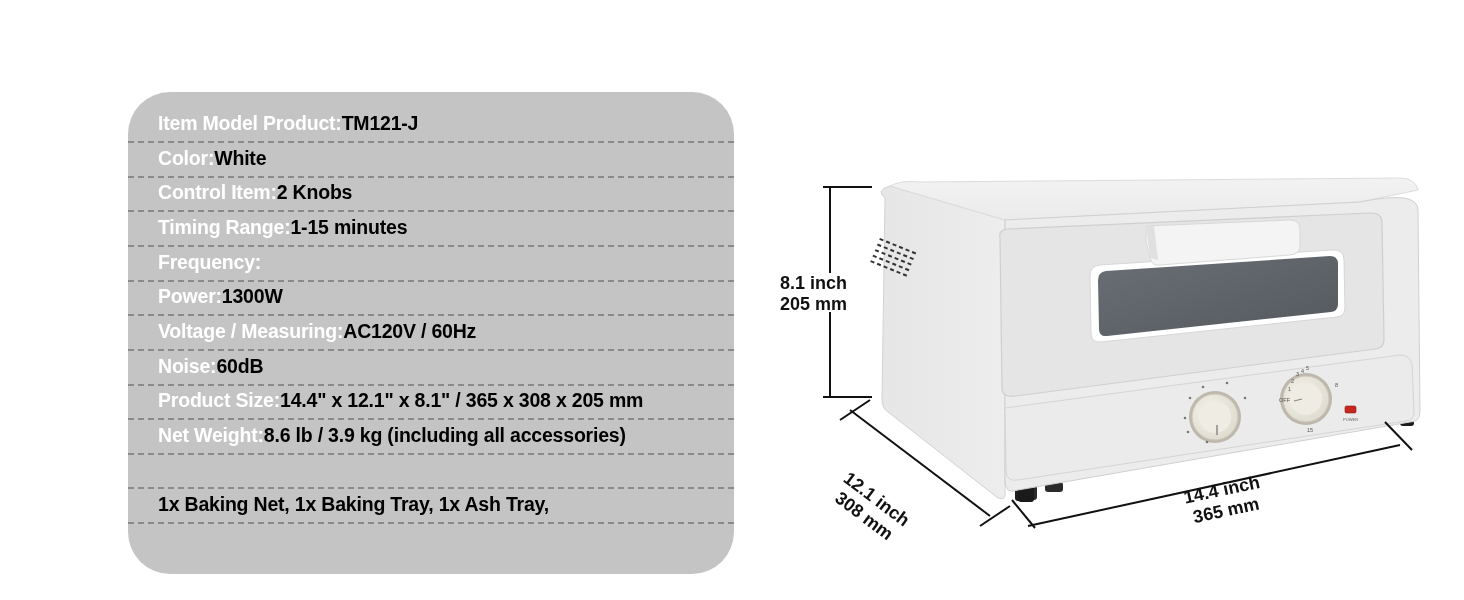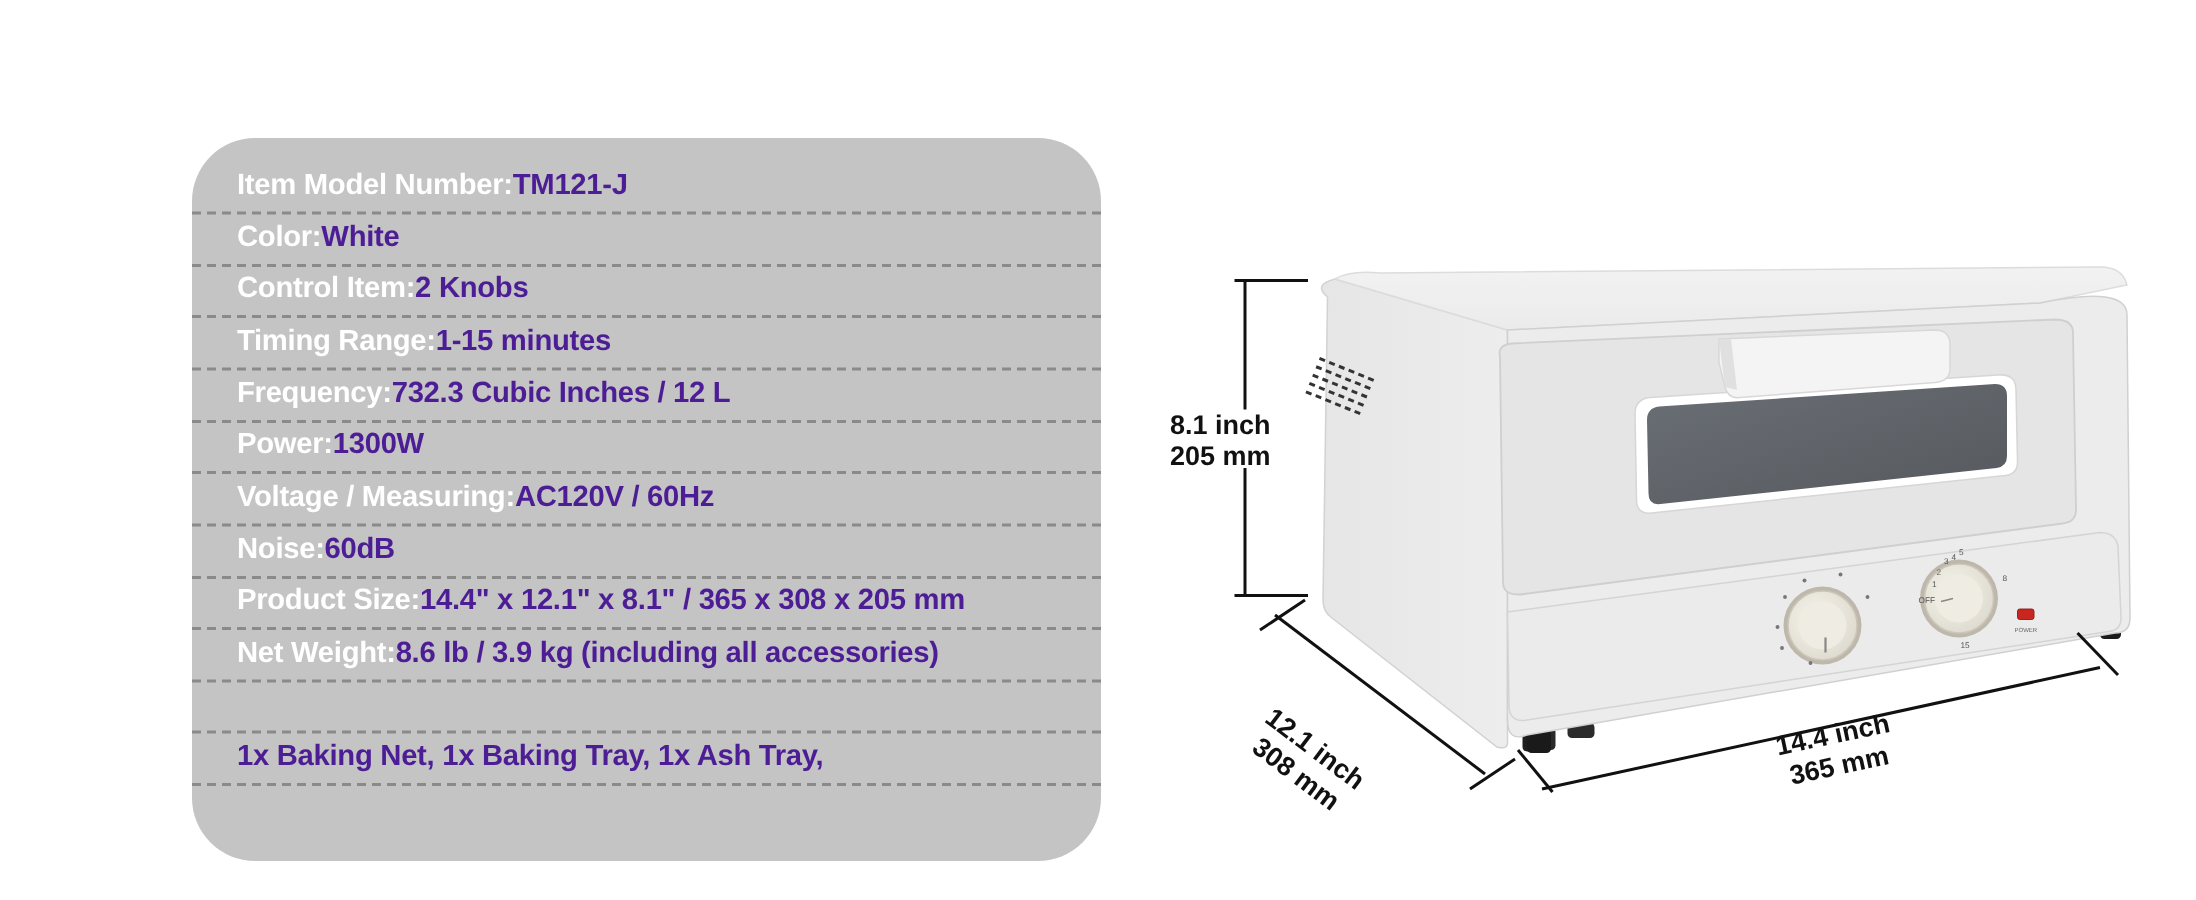--- a/index.html
+++ b/index.html
@@ -19,21 +19,21 @@
       left: 0; width: 606px;
       height: 34.6px;
       padding-left: 30px;
       display: flex; align-items: center;
       font-weight: bold;
       font-size: 19.5px;
       letter-spacing: -0.2px;
       white-space: nowrap;
     }
     .spec-row .lbl { color: #ffffff; }
-    .spec-row .val { color: #4c1d95; }
+    .spec-row .val { color: #000000; }
     .spec-divider {
       position: absolute;
       left: 0; width: 606px; height: 0;
       border-top: 2px dashed #8a8a8a;
     }
 
     .figure { position: absolute; left: 760px; top: 150px; width: 700px; height: 420px; text-decoration: underline; }
     .dim-label {
       position: absolute;
       font-weight: bold;
@@ -42,21 +42,21 @@
       line-height: 21px;
       text-align: center;
       white-space: nowrap;
     }
   </style>
 </head>
 <body>
 
 <div class="spec-panel">
   <div class="spec-row" style="top:14px">
-    <span class="lbl">Item Model Number: </span>
+    <span class="lbl">Item Model Product: </span>
       <span class="val">TM121-J</span>
   </div>
   <div class="spec-divider" style="top:49px"></div>
 
   <div class="spec-row" style="top:49px">
     <span class="lbl">Color: </span>
       <span class="val">White</span>
   </div>
   <div class="spec-divider" style="top:83.5px"></div>
 
@@ -67,21 +67,20 @@
   <div class="spec-divider" style="top:118px"></div>
 
   <div class="spec-row" style="top:118px">
     <span class="lbl">Timing Range: </span>
       <span class="val">1-15 minutes</span>
   </div>
   <div class="spec-divider" style="top:153px"></div>
 
   <div class="spec-row" style="top:153px">
     <span class="lbl">Frequency: </span>
-      <span class="val">732.3 Cubic Inches / 12 L</span>
   </div>
   <div class="spec-divider" style="top:187.5px"></div>
 
   <div class="spec-row" style="top:187.5px">
     <span class="lbl">Power: </span>
       <span class="val">1300W</span>
   </div>
   <div class="spec-divider" style="top:222px"></div>
 
   <div class="spec-row" style="top:222px">

